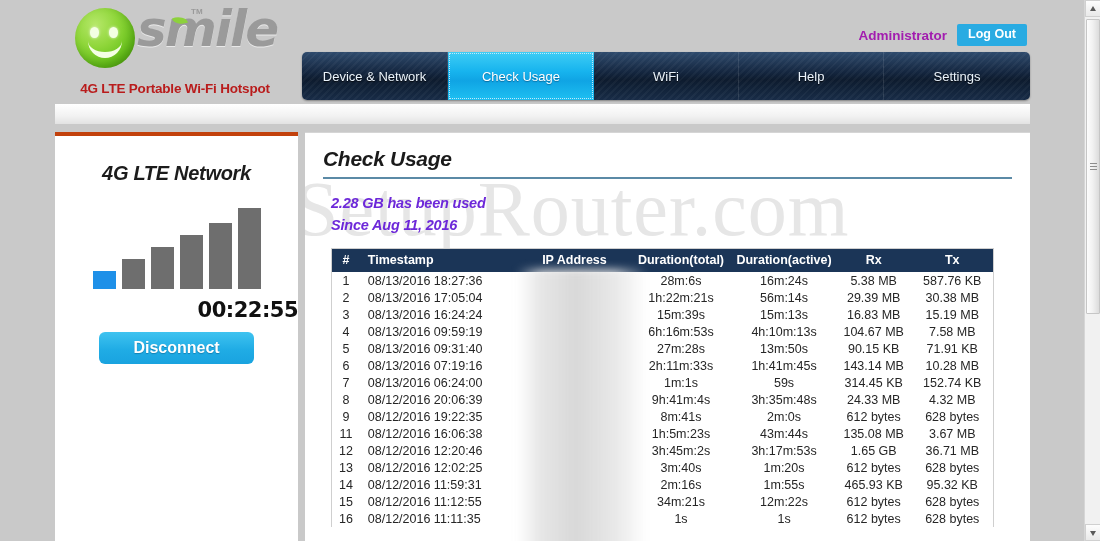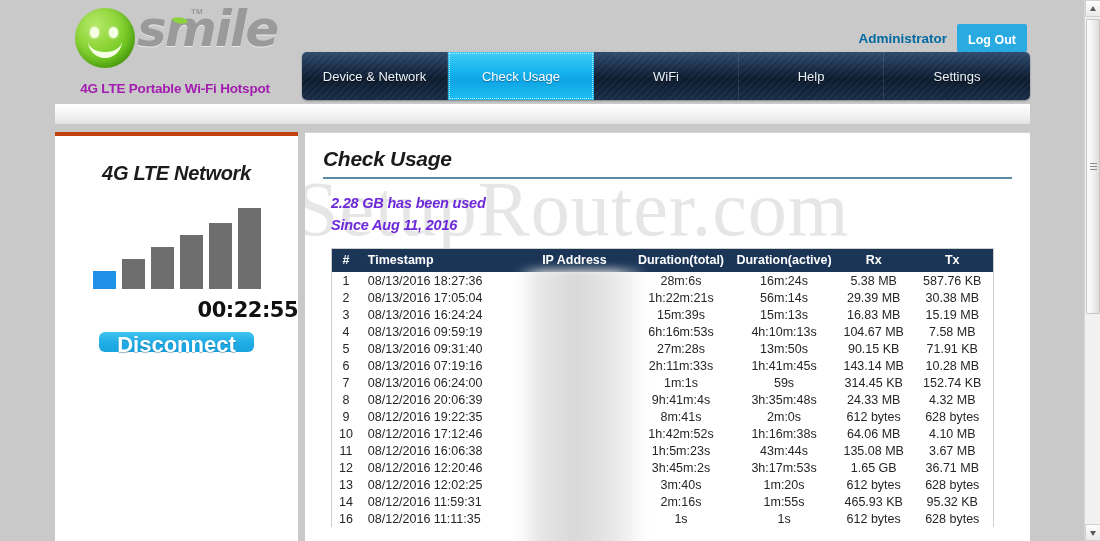--- a/index.html
+++ b/index.html
@@ -60,37 +60,37 @@
     border-radius: 0 100% 0 100%;
     transform: rotate(-18deg);
   }
   #tm {
     position: absolute; left: 136px; top: 5px;
     font-size: 8px; color: #9a9a9a; font-weight: bold;
   }
   #tagline {
     position: absolute; left: 0px; top: 79px;
     width: 240px; text-align: center;
-    font-size: 13.5px; font-weight: bold; color: #a21caf;
+    font-size: 13.5px; font-weight: bold; color: #b91c1c;
     letter-spacing: -.2px;
   }
 
   
   #admin-row {
     position: absolute; right: 58px; top: 24px;
     display: flex; align-items: center; gap: 10px;
   }
   #admin-label {
-    font-size: 13.5px; font-weight: bold; color: #0369a1;
+    font-size: 13.5px; font-weight: bold; color: #a21caf;
   }
   #logout-btn {
     display: inline-block;
     background: #29abe2;
     color: #fff; font-size: 12.5px; font-weight: bold;
-    padding: 10px 11px 5px;
+    padding: 4px 11px 5px;
     border: none; border-radius: 2px;
     font-family: "Liberation Sans", sans-serif;
     cursor: pointer;
     line-height: 13px;
   }
 
   
   #navbar {
     position: absolute; left: 302px; top: 52px;
     width: 728px; height: 48px;
@@ -155,23 +155,23 @@
   .bar { width: 23px; background: #6e6e6e; }
   .bar.active { background: #1e90e8; }
   #timer {
     text-align: right; margin-top: 9px;
     font-size: 21px; font-weight: bold; color: #111;
     font-family: "DejaVu Sans", sans-serif;
     letter-spacing: -.5px;
   }
   #disconnect-btn {
     display: block; margin: 10px auto 7px;
-    width: 155px; height: 20px;
+    width: 155px; height: 32px;
     background: linear-gradient(180deg, #3fc3f0 0%, #20ace5 55%, #19a3df 100%);
-    color: #fff; font-size: 22px; font-weight: bold;
+    color: #fff; font-size: 16px; font-weight: bold;
     border: none; border-radius: 6px;
     font-family: "Liberation Sans", sans-serif;
     cursor: pointer;
     text-shadow: 0 1px 1px rgba(0,70,110,.4);
   }
 
   #main {
     position: absolute; left: 305px; top: 132px;
     width: 725px; height: 409px;
     background: #fff;
@@ -446,29 +446,20 @@
             <tr>
               <td class="c-idx">9</td>
               <td class="c-ts">08/12/2016 19:22:35</td>
               <td class="c-ip"></td>
               <td class="c-dt">8m:41s</td>
               <td class="c-da">2m:0s</td>
               <td class="c-rx">612 bytes</td>
               <td class="c-tx">628 bytes</td>
             </tr>
             <tr>
-              <td class="c-idx">10</td>
-              <td class="c-ts">08/12/2016 17:12:46</td>
-              <td class="c-ip"></td>
-              <td class="c-dt">1h:42m:52s</td>
-              <td class="c-da">1h:16m:38s</td>
-              <td class="c-rx">64.06 MB</td>
-              <td class="c-tx">4.10 MB</td>
-            </tr>
-            <tr>
               <td class="c-idx">11</td>
               <td class="c-ts">08/12/2016 16:06:38</td>
               <td class="c-ip"></td>
               <td class="c-dt">1h:5m:23s</td>
               <td class="c-da">43m:44s</td>
               <td class="c-rx">135.08 MB</td>
               <td class="c-tx">3.67 MB</td>
             </tr>
             <tr>
               <td class="c-idx">12</td>
@@ -489,20 +480,29 @@
               <td class="c-tx">628 bytes</td>
             </tr>
             <tr>
               <td class="c-idx">14</td>
               <td class="c-ts">08/12/2016 11:59:31</td>
               <td class="c-ip"></td>
               <td class="c-dt">2m:16s</td>
               <td class="c-da">1m:55s</td>
               <td class="c-rx">465.93 KB</td>
               <td class="c-tx">95.32 KB</td>
+            </tr>
+            <tr>
+              <td class="c-idx">15</td>
+              <td class="c-ts">08/12/2016 11:12:55</td>
+              <td class="c-ip"></td>
+              <td class="c-dt">34m:21s</td>
+              <td class="c-da">12m:22s</td>
+              <td class="c-rx">612 bytes</td>
+              <td class="c-tx">628 bytes</td>
             </tr>
             <tr>
               <td class="c-idx">16</td>
               <td class="c-ts">08/12/2016 11:11:35</td>
               <td class="c-ip"></td>
               <td class="c-dt">1s</td>
               <td class="c-da">1s</td>
               <td class="c-rx">612 bytes</td>
               <td class="c-tx">628 bytes</td>
             </tr>

